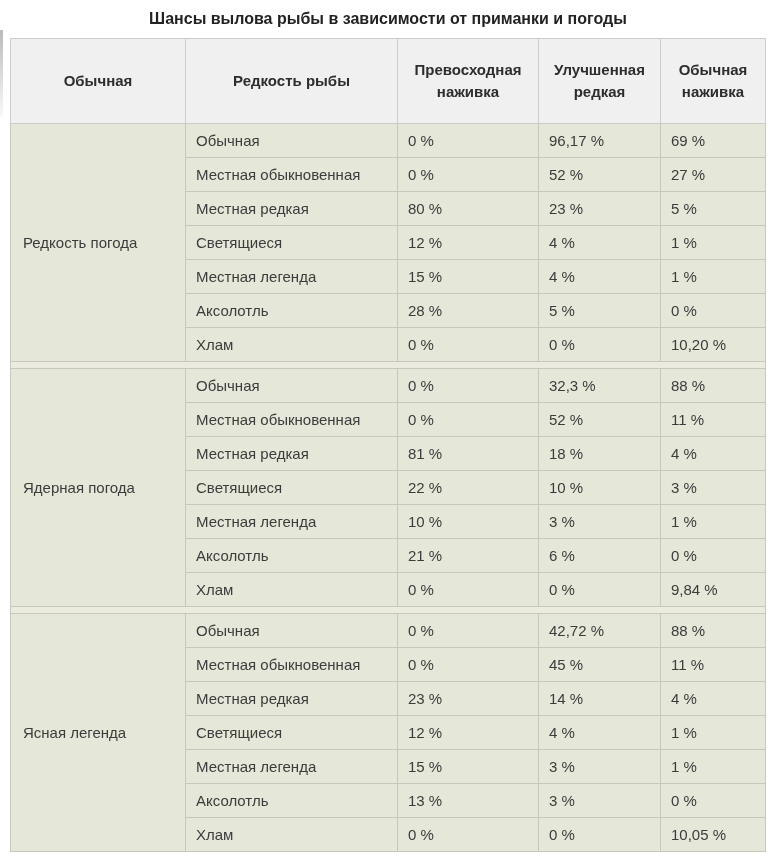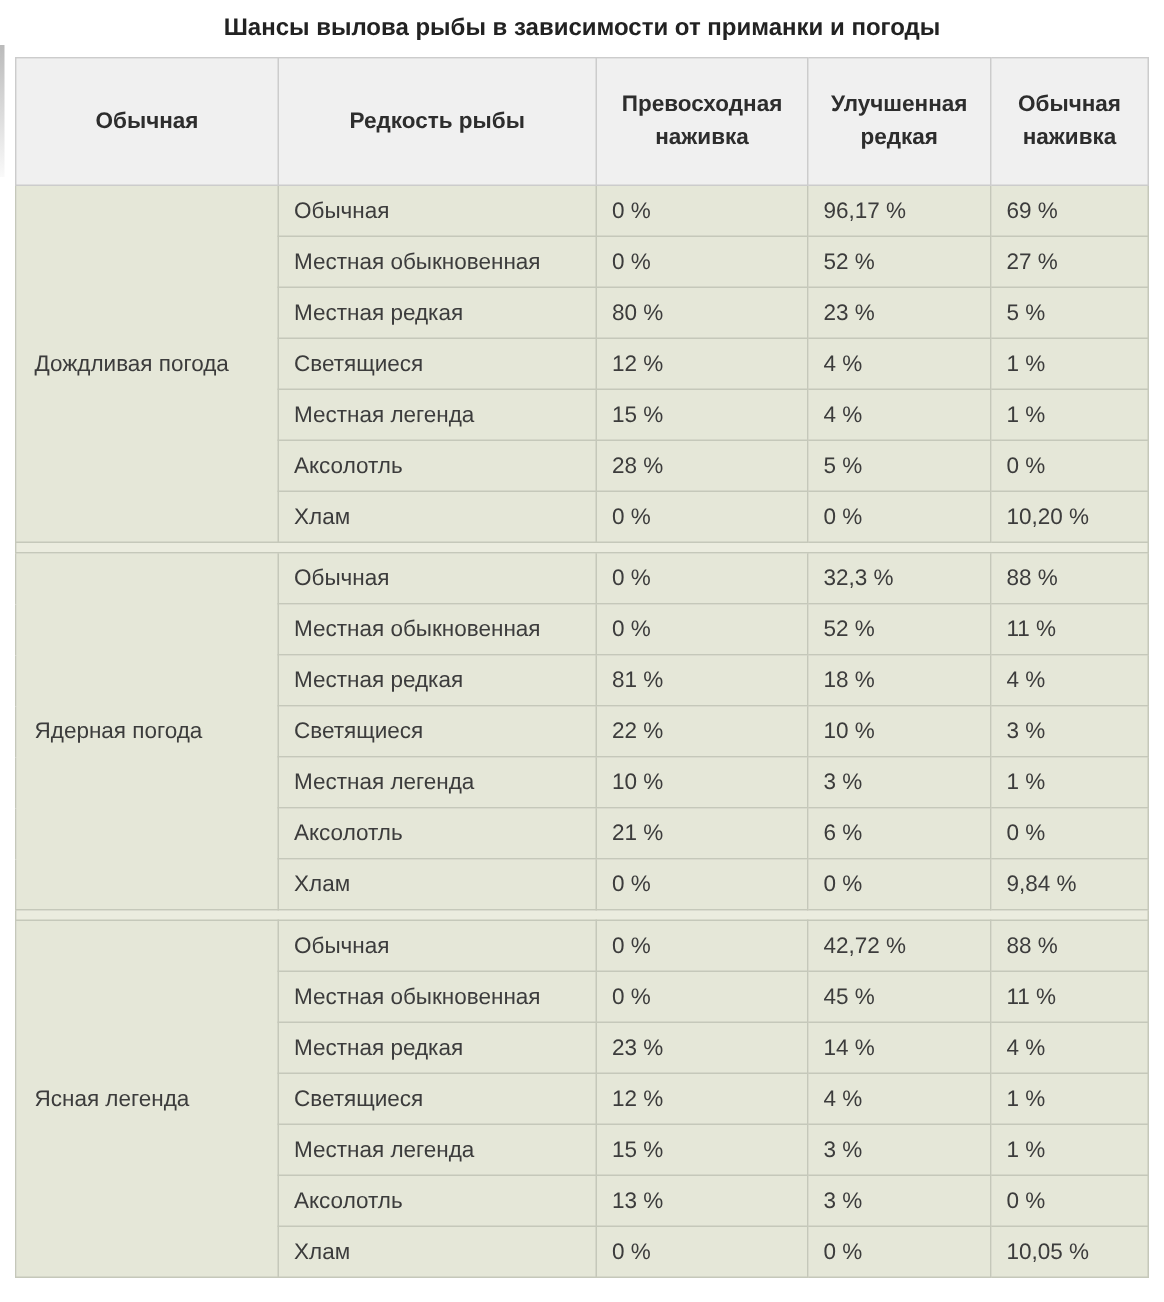--- a/index.html
+++ b/index.html
@@ -94,21 +94,21 @@
     <tr>
       <th>Обычная</th>
       <th>Редкость рыбы</th>
       <th>Превосходная наживка</th>
       <th>Улучшенная редкая</th>
       <th>Обычная наживка</th>
     </tr>
   </thead>
   <tbody>
       <tr>
-        <td class="weather" rowspan="7">Дождливая погода</td>
+        <td class="weather" rowspan="7">Редкость погода</td>
         <td>Обычная</td>
         <td>0 %</td>
         <td>96,17 %</td>
         <td>69 %</td>
       </tr>
       <tr>
         <td>Местная обыкновенная</td>
         <td>0 %</td>
         <td>52 %</td>
         <td>27 %</td>

